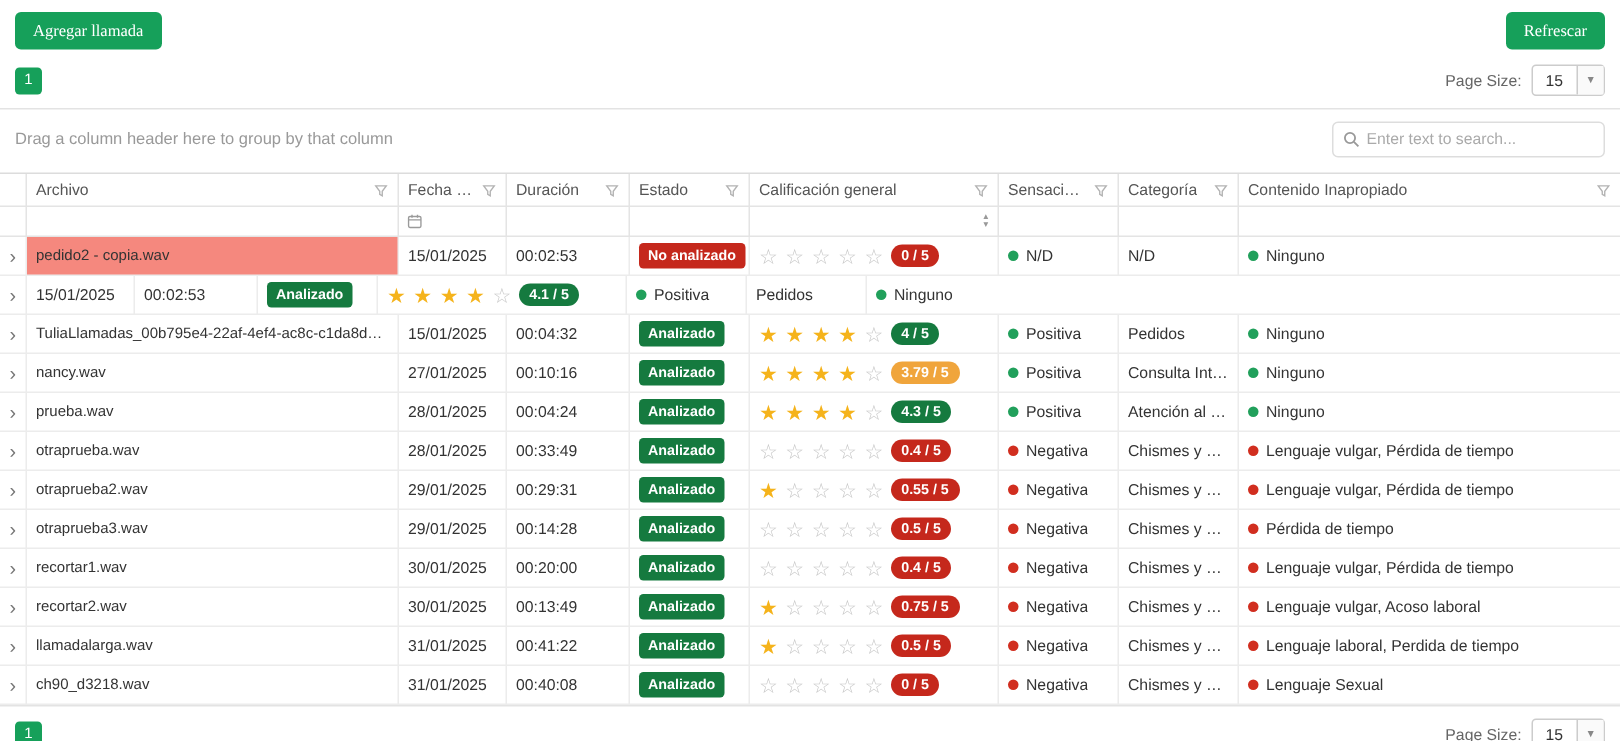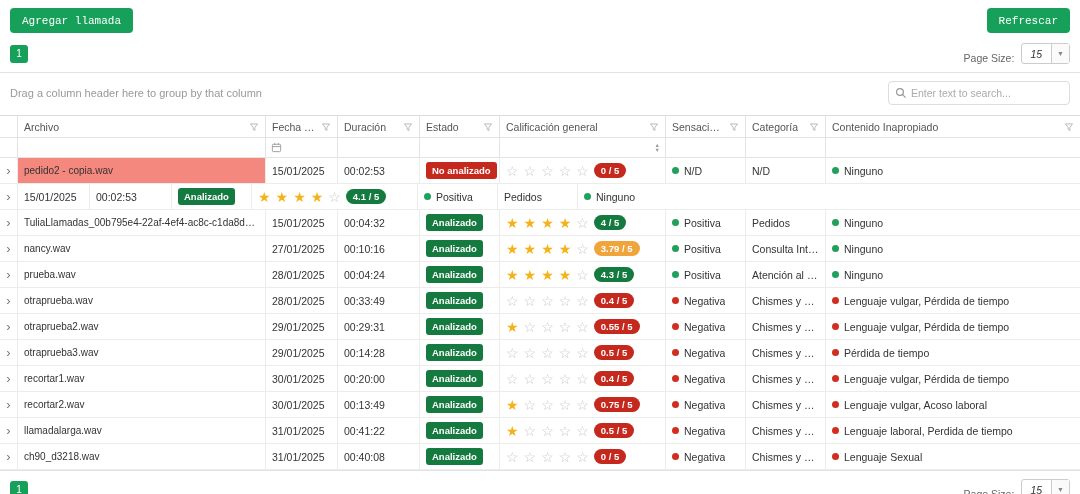--- a/index.html
+++ b/index.html
@@ -1,31 +1,31 @@
 <!DOCTYPE html>
 <html style="--accent_green: #16a05a; --badge_green: #157a3f; --badge_red: #c5281c; --badge_orange: #f0a53c; --dot_green: #21a05b; --dot_red: #d12e1f; --highlight_red: #f5887e; --star_gold: #f5b31b;"><head>
 <meta charset="utf-8">
 <style>
   * { box-sizing: border-box; margin: 0; padding: 0; }
   html,body { width: 1080px; height: 494px; overflow: hidden; background: #fff;
     font-family: "Liberation Sans", sans-serif; font-size: 11px; color: #333; }
 
   .toolbar { display: flex; justify-content: space-between; padding: 8px 10px 6px; }
   .btn { background: var(--accent_green); color: #fff; border: none; border-radius: 4px;
-    height: 25px; padding: 0 12px; font-size: 11px; font-family: Liberation Mono, monospace; cursor: pointer; }
+    height: 25px; padding: 0 12px; font-size: 11px; font-family: Liberation Serif, serif; cursor: pointer; }
 
   .pagerbar { display: flex; justify-content: space-between; align-items: center; padding: 4px 10px; }
   .pagerbar.top { border-bottom: 1px solid #e3e3e3; padding-bottom: 8px; }
   .pagerbar.bottom { border-top: 1px solid #e3e3e3; padding-top: 8px; }
   .page-btn { width: 18px; height: 18px; background: var(--accent_green); color: #fff;
     border-radius: 3px; font-size: 10px; display: flex; align-items: center; justify-content: center; cursor: pointer; }
-  .page-size { display: flex; align-items: flex-end; gap: 7px; }
+  .page-size { display: flex; align-items: center; gap: 7px; }
   .ps-label { color: #666; font-size: 10.5px; }
   .ps-select { display: flex; align-items: center; border: 1px solid #ccc; border-radius: 3px; height: 21px; background: #fff; cursor: pointer; }
-  .ps-value { padding: 0 9px 0 8px; font-size: 10.5px; color: #333; font-style: italic; }
+  .ps-value { padding: 0 9px 0 8px; font-size: 10.5px; color: #333; }
   .ps-arrow { font-size: 7px; color: #888; border-left: 1px solid #ccc; height: 100%;
     display: flex; align-items: center; padding: 0 5px; background: #fafafa; }
 
   .grouprow { display: flex; justify-content: space-between; align-items: center; padding: 8px 10px 10px; }
   .hint { color: #999; font-size: 11px; }
   .search { display: flex; align-items: center; border: 1px solid #ddd; border-radius: 4px;
     height: 24px; width: 182px; padding: 0 6px; background: #fff; gap: 4px; }
   .s-input { border: none; outline: none; flex: 1; min-width: 0; font-size: 10.5px; font-family: inherit; color: #333; }
   .s-input::placeholder { color: #aaa; }
 

